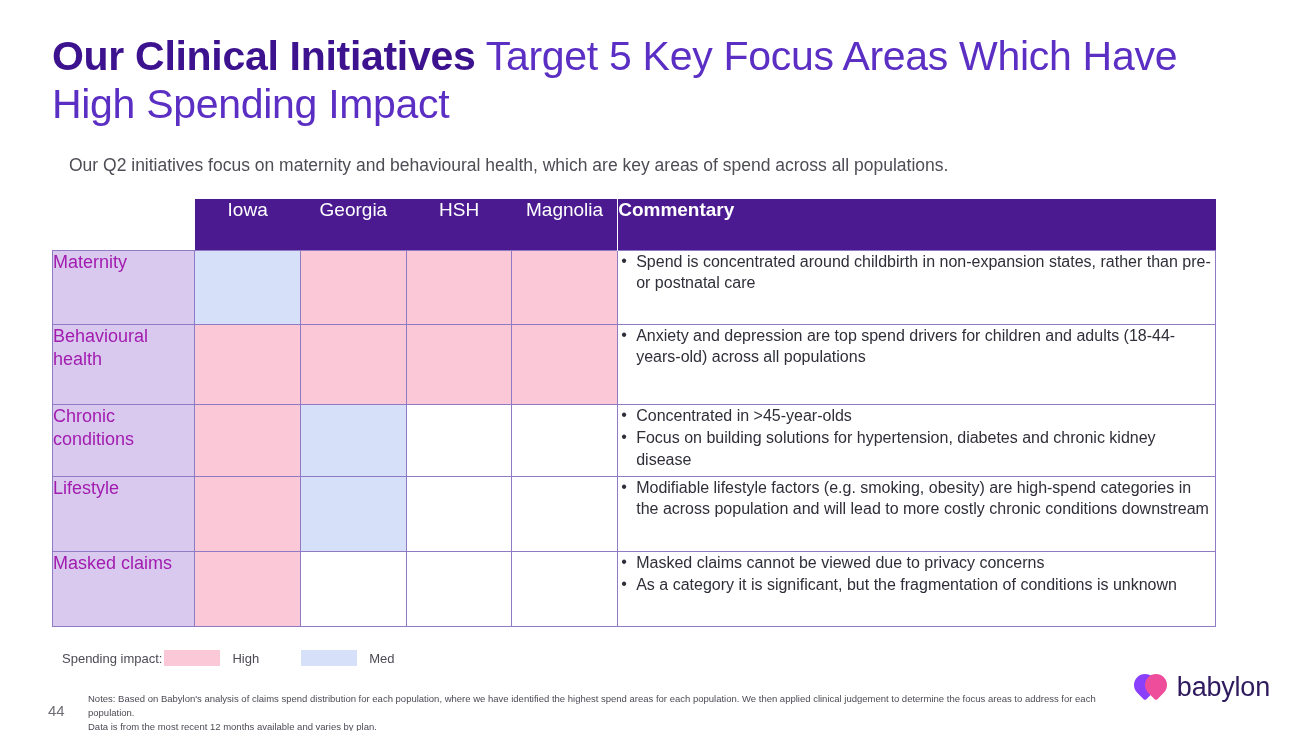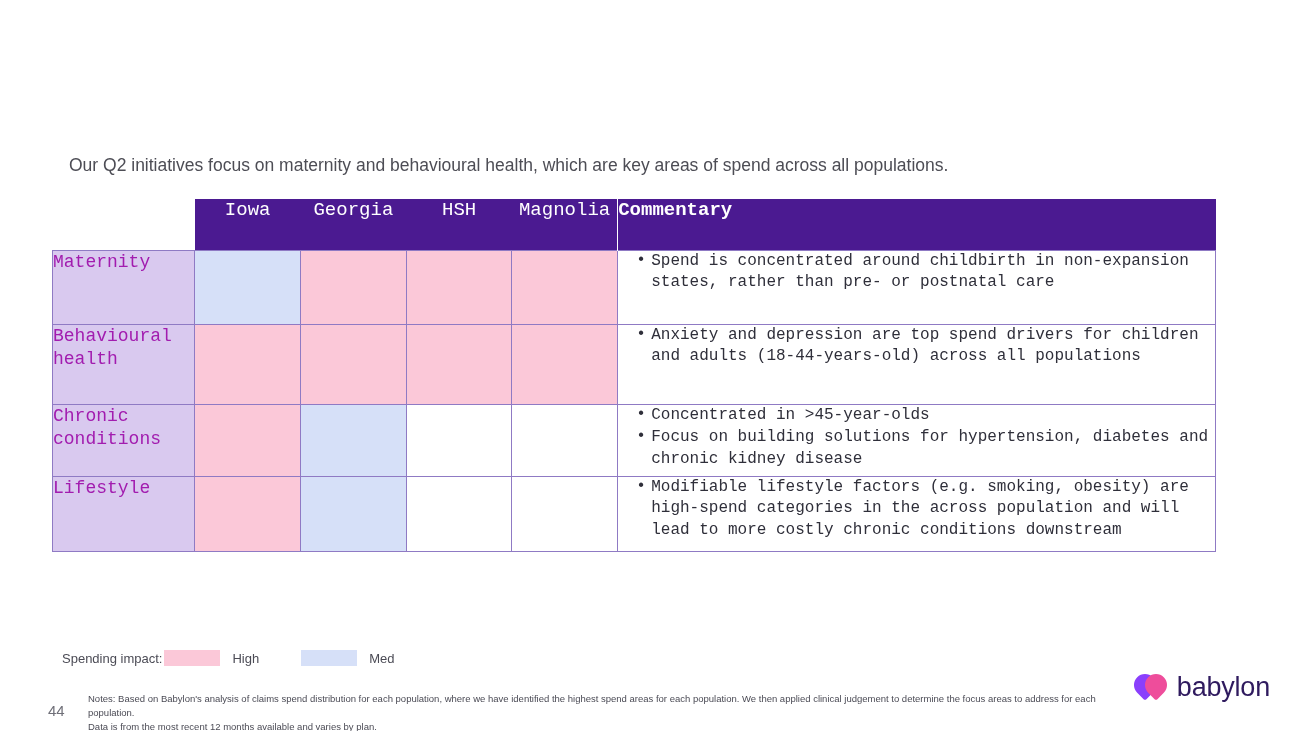--- a/index.html
+++ b/index.html
@@ -49,21 +49,20 @@
     color: #4d4d55;
     font-weight: 400;
   }
 
   
   .table-wrap {
     position: absolute;
     left: 52px;
     top: 199px;
     width: 933px;
-    font-family: Liberation Mono, monospace;
   }
   table.matrix {
     border-collapse: collapse;
     width: 1164px;
     table-layout: fixed;
   }
   table.matrix td, table.matrix th {
     padding: 0;
     vertical-align: top;
   }
@@ -125,21 +124,21 @@
     border-top: none;
     padding: 10px 12px 10px 14px;
     color: #2f2f3a;
     font-size: 16px;
     line-height: 1.33;
   }
   tr.first-body .commentary { border-top: 1px solid #8f7ac4; }
 
   .commentary ul {
     margin: 0;
-    padding: 0 0 0 33px;
+    padding: 0 0 0 18px;
     list-style: none;
   }
   .commentary li {
     position: relative;
     padding-left: 0;
     margin-bottom: 1px;
   }
   .commentary li::before {
     content: "\2022";
     position: absolute;
@@ -240,20 +239,23 @@
     background: #ffffff;
   }
 </style>
 </head>
 <body>
 
 <div class="slide">
 
   <div class="corner-mark"></div>
 
+  <div class="title-block">
+    <div class="title"><span class="strong">Our Clinical Initiatives</span><span> Target 5 Key Focus Areas Which Have High Spending Impact</span></div>
+  </div>
 
   <div class="subtitle">Our Q2 initiatives focus on maternity and behavioural health, which are key areas of spend across all populations.</div>
 
   <div class="table-wrap">
     <table class="matrix">
       <colgroup>
         <col class="col-row">
         <col class="col-state">
         <col class="col-state">
         <col class="col-state">
@@ -318,20 +320,33 @@
           <td class="cell med"></td>
           <td class="cell none"></td>
           <td class="cell none"></td>
           <td class="commentary">
             <ul>
               <li>Modifiable lifestyle factors (e.g. smoking, obesity) are high-spend categories in the across population and will lead to more costly chronic conditions downstream</li>
             </ul>
           </td>
         </tr>
 
+        <tr style="height:75px;">
+          <td class="rowlabel">Masked claims</td>
+          <td class="cell high"></td>
+          <td class="cell none"></td>
+          <td class="cell none"></td>
+          <td class="cell none"></td>
+          <td class="commentary">
+            <ul>
+              <li>Masked claims cannot be viewed due to privacy concerns</li>
+              <li>As a category it is significant, but the fragmentation of conditions is unknown</li>
+            </ul>
+          </td>
+        </tr>
       </tbody>
     </table>
   </div>
 
   <div class="legend">
     <span class="legend-label">Spending impact:</span>
     <span class="swatch high"></span>
     <span class="legend-text">High</span>
     <span class="swatch med"></span>
     <span class="legend-text">Med</span>

